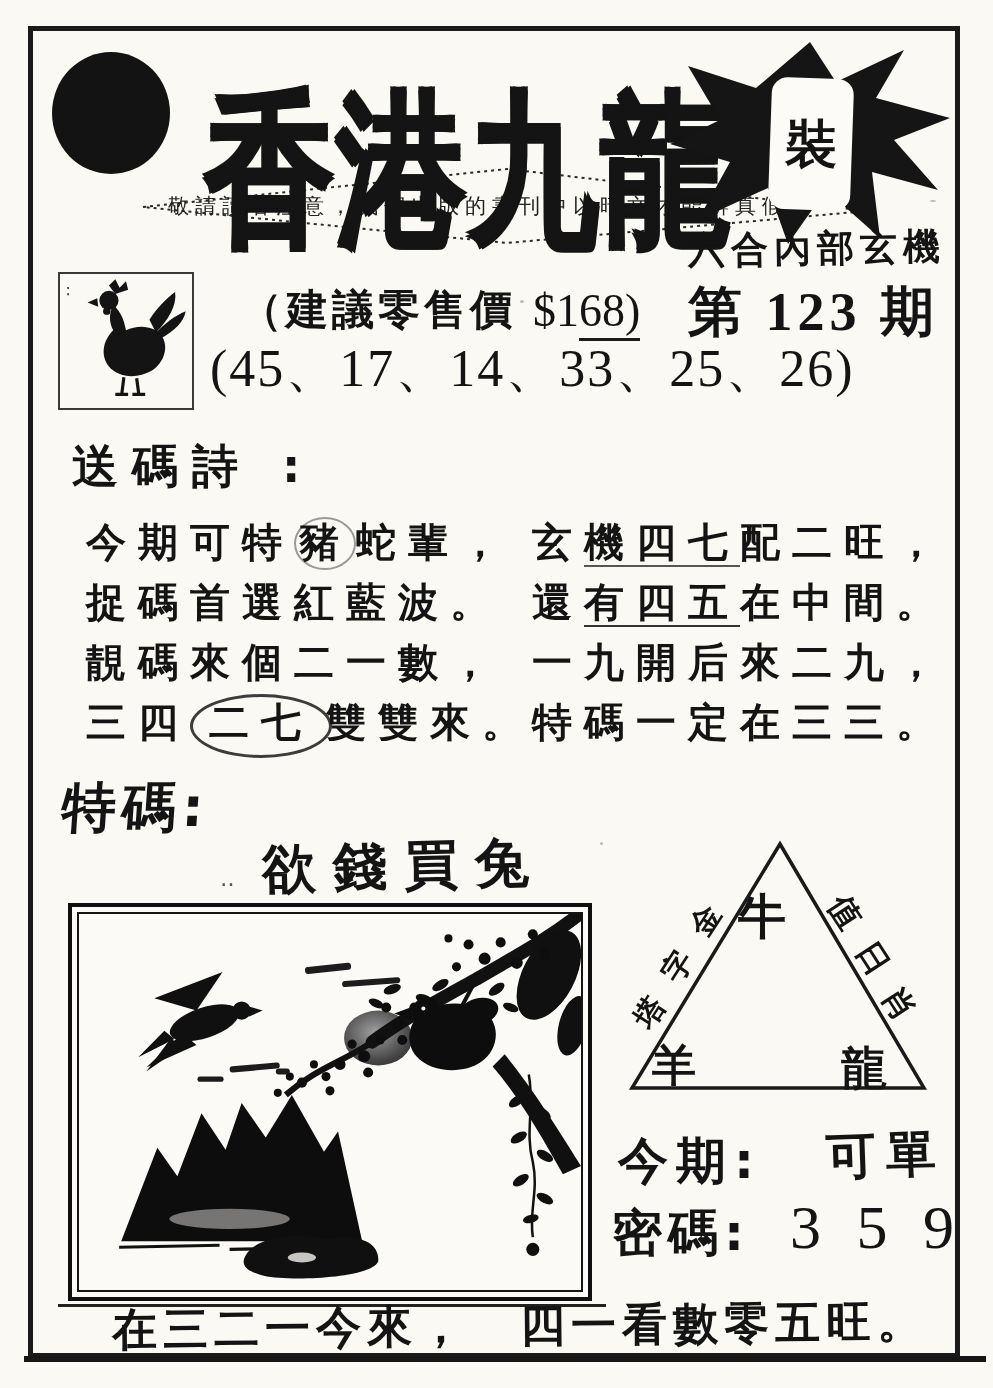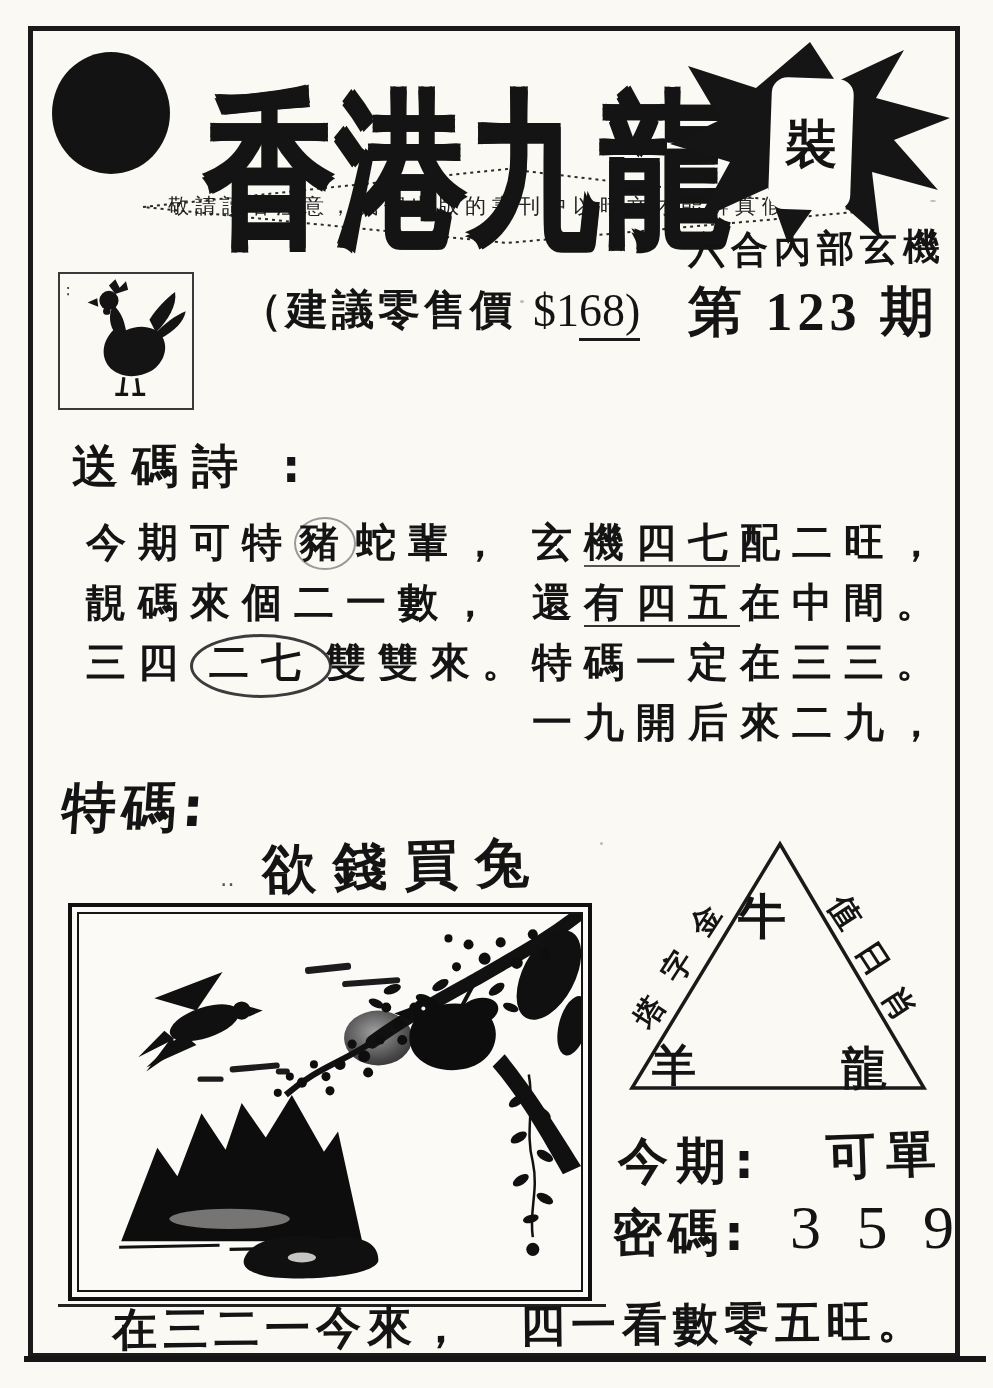--- a/index.html
+++ b/index.html
@@ -78,20 +78,21 @@
     <rect x="102" y="38" width="82" height="132" rx="16" fill="#fcfbf7" transform="rotate(2 143 104)"></rect>
     <text x="143" y="122" font-size="52" font-weight="900" text-anchor="middle" fill="#141414">裝</text>
   </svg>
 
   <div class="abs subtitle">六合內部玄機</div>
 
   <div class="abs price-label">（建議零售價</div>
   <div class="abs price-amount"><span>$1</span><span class="ulined">68)</span></div>
   <div class="abs issue">第 123 期</div>
 
+  <div class="abs numbers">(45、17、14、33、25、26)</div>
 
   <div class="abs zodiac-box">
     <span class="box-marks">∶</span>
     <svg width="128" height="130" viewBox="0 0 120 120" style="display:block;margin:2px auto;">
       <g fill="#141414">
         <polygon points="44,8 50,2 54,10 60,4 62,12 50,16"></polygon>
         <circle cx="44" cy="22" r="9"></circle>
         <polygon points="33,20 24,24 34,28"></polygon>
         <circle cx="42" cy="32" r="3.5"></circle>
         <path d="M48,26 C56,34 58,40 60,50 C72,44 88,46 94,56 C100,66 96,80 84,88 C70,96 52,94 44,84 C36,74 38,60 48,50 C44,42 44,34 48,26 Z"></path>
@@ -99,29 +100,30 @@
         <path d="M92,58 C106,50 114,42 116,32 C106,36 96,44 88,52 Z"></path>
         <path d="M58,94 L56,110 M70,95 L72,110 M50,110 L62,110 M66,110 L78,110" stroke="#141414" stroke-width="3" fill="none"></path>
       </g>
     </svg>
   </div>
 
   <div class="abs poem-heading">送碼詩 :</div>
 
   <div class="abs poem poem-left">
     <div><span>今期可特</span><span class="circ">豬</span><span>蛇輩，</span></div>
+    <div>捉碼首選紅藍波。</div>
     <div>靚碼來個二一數，</div>
     <div><span>三四</span><span class="oval">二七</span><span>雙雙來。</span></div>
   </div>
 
   <div class="abs poem poem-right">
     <div><span>玄</span><span class="ul1">機四七</span><span>配二旺，</span></div>
     <div><span>還</span><span class="ul2">有四五</span><span>在中間。</span></div>
+    <div>一九開后來二九，</div>
     <div>特碼一定在三三。</div>
-    <div>一九開后來二九，</div>
   </div>
 
   <div class="abs special-heading">特碼:</div>
   <div class="abs specks">‥</div>
   <div class="abs special-hint">欲錢買兔</div>
 
   <div class="abs painting">
     <div class="painting-inner">
       <svg viewBox="0 0 500 370" preserveAspectRatio="none">
         <defs>

